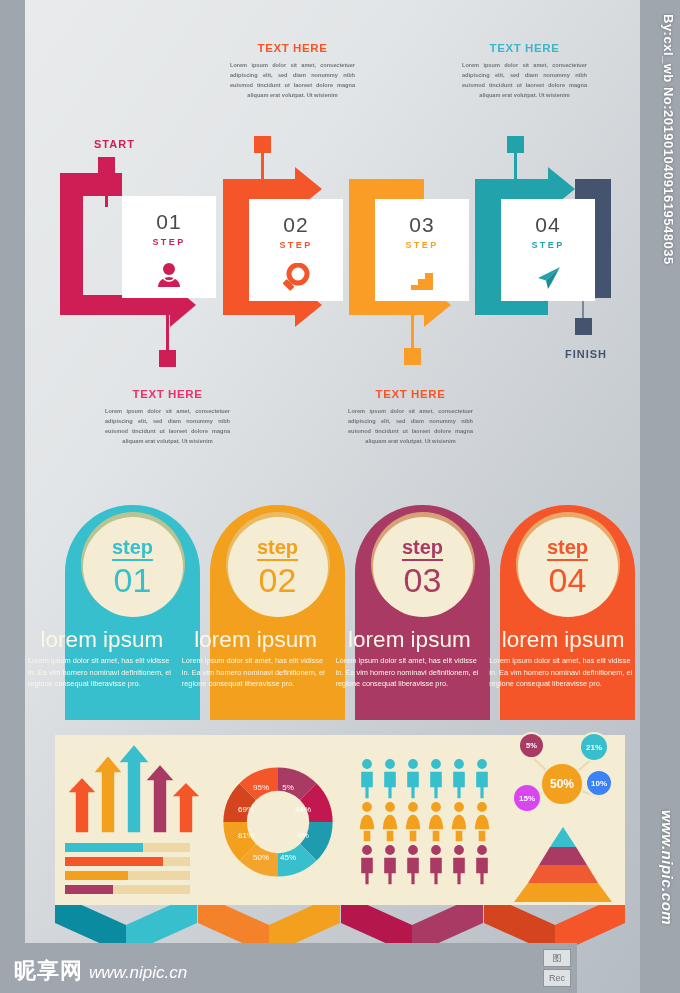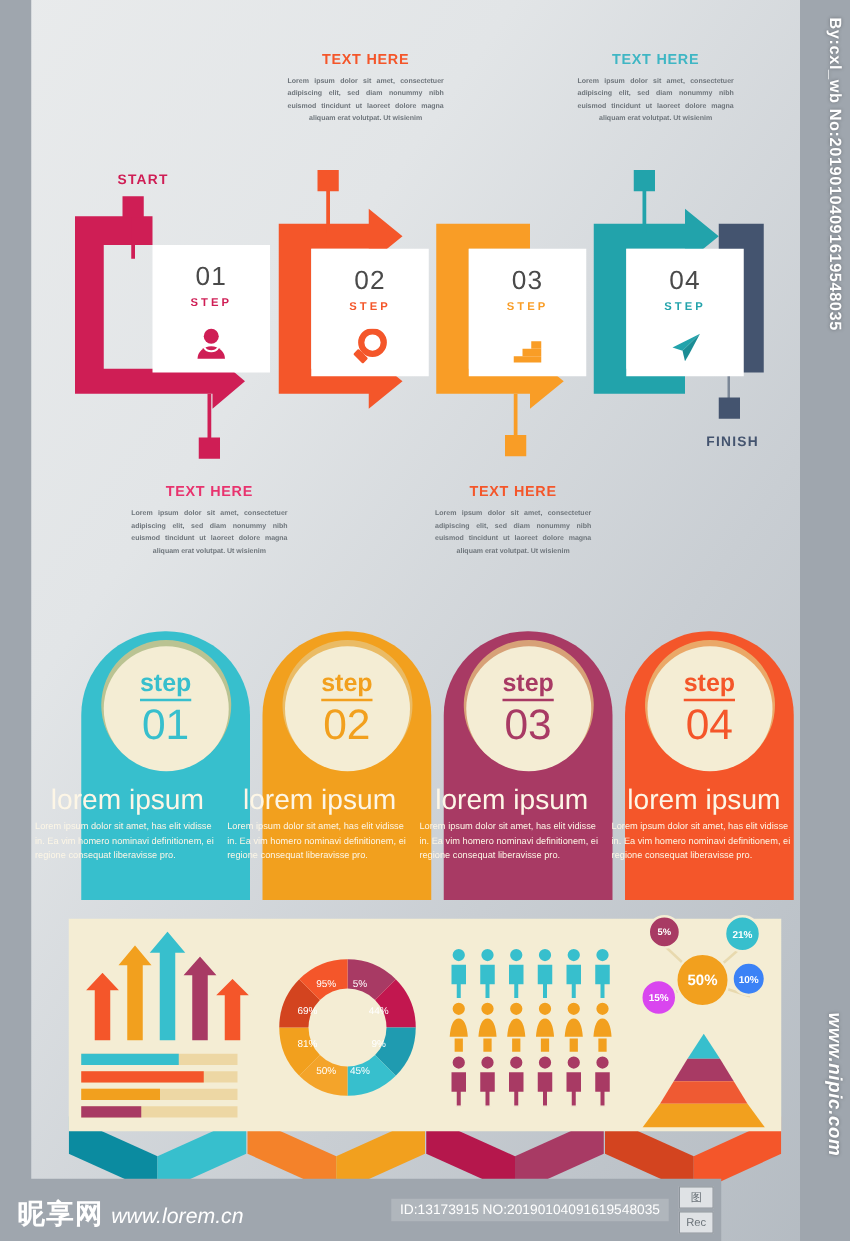--- a/index.html
+++ b/index.html
@@ -518,22 +518,21 @@
 
   <div class="side-strip left"></div>
   <div class="side-strip right"></div>
 
   <div class="vtext" id="watermark-code">By:cxl_wb No:20190104091619548035</div>
   <div class="vtext" id="watermark-site">www.nipic.com</div>
 
   <div id="footer">
     <div id="footer-brand">
       <span id="footer-logo">昵享网</span>
-      <span id="footer-url">www.lorem.cn</span>
-    </div>
-    <div id="footer-id">ID:13173915 NO:20190104091619548035</div>
+      <span id="footer-url">www.nipic.cn</span>
+    </div>
     <div id="footer-stamp">
       <div>图</div>
       <div>Rec</div>
     </div>
   </div>
 
 </div>
 
 </body></html>

